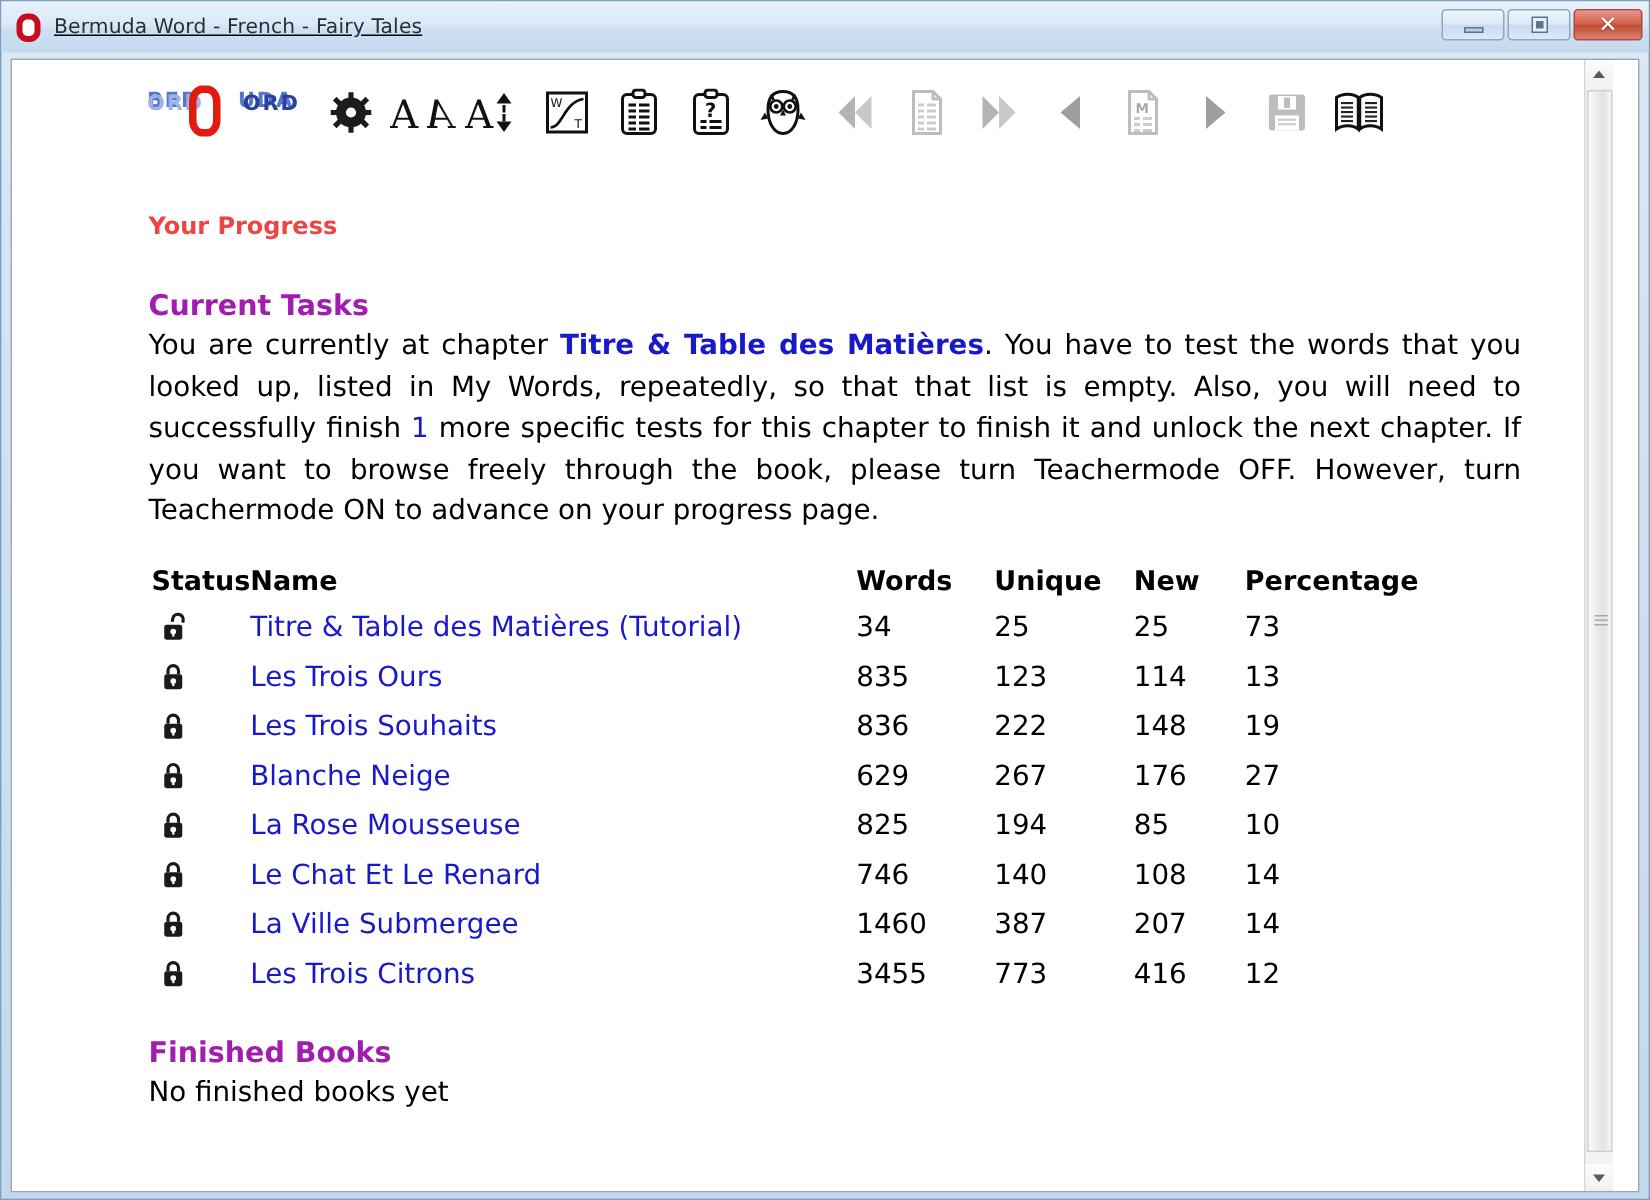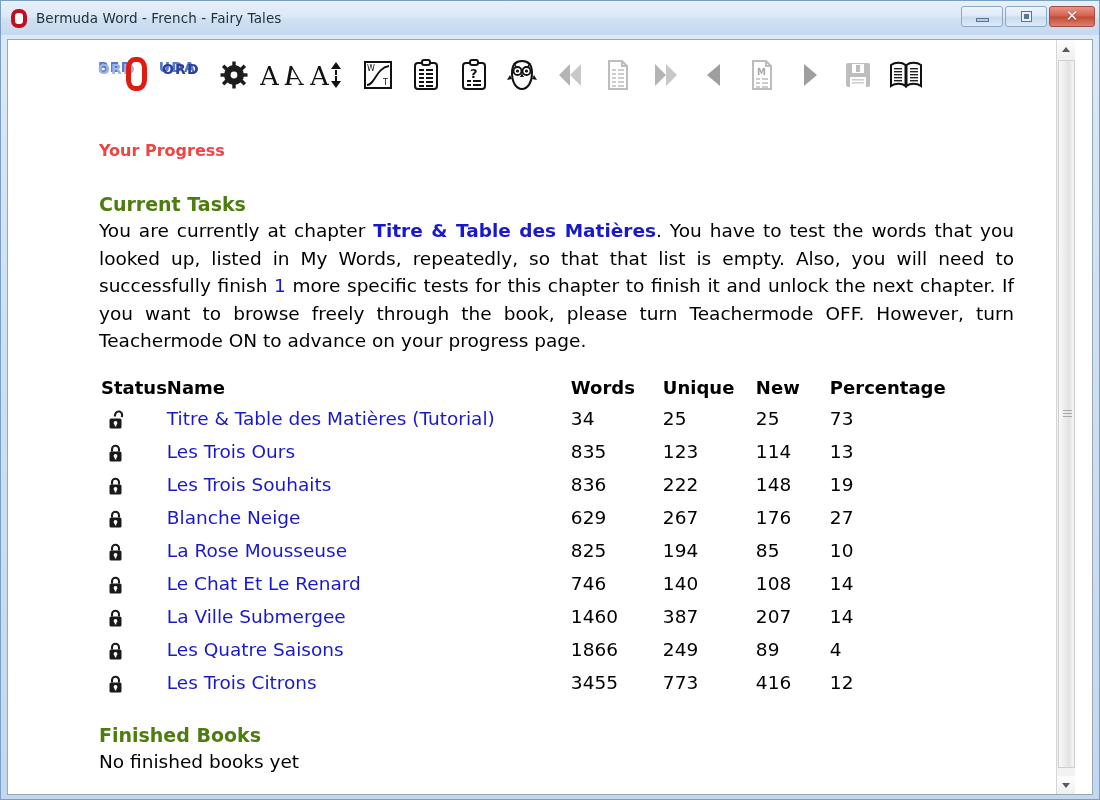--- a/index.html
+++ b/index.html
@@ -21,20 +21,21 @@
     padding: 0;
   }
   .titlebar {
     position: absolute;
     left: 0; top: 0;
     width: 1098px; height: 34px;
     background: linear-gradient(to bottom, #e8f1fa 0%, #dbe8f6 45%, #cfe0f2 55%, #c5d9ef 100%);
     display: flex;
     align-items: center;
     padding-left: 9px;
+    text-decoration: underline;
   }
   .app-logo {
     width: 19px; height: 19px;
     position: relative;
     flex: 0 0 auto;
     margin-right: 7px;
   }
   .app-logo .ring {
     position: absolute;
     left: 1px; top: 0px;
@@ -146,21 +147,21 @@
     font-size: 16px;
     font-weight: bold;
     color: #ef4444;
     font-family: "DejaVu Sans", sans-serif;
     line-height: 26px;
   }
   h2.section {
     margin: 0;
     font-size: 19px;
     font-weight: bold;
-    color: #4d7c0f;
+    color: #a21caf;
     font-family: "DejaVu Sans", sans-serif;
     line-height: 26px;
   }
   .spacer-lg { height: 27px; }
   .spacer-md { height: 22px; }
 
   p.para {
     margin: 0;
     font-size: 18.5px;
     color: #000000;
@@ -608,33 +609,20 @@
                 <td class="col-new">207</td>
                 <td class="col-pct">14</td>
               </tr>
               <tr>
                 <td class="status col-status"><span class="lock"><svg width="17" height="20" viewBox="0 0 17 20">
                       <path d="M5 8.5 V6.2 a3.5 3.5 0 0 1 7 0 V8.5" fill="none" stroke="#1a1a1a" stroke-width="2.1"></path>
                       <rect x="2.5" y="8.5" width="12" height="10" rx="1.6" fill="#1a1a1a"></rect>
                       <circle cx="8.5" cy="13" r="1.9" fill="#ffffff"></circle>
                       <rect x="7.8" y="13" width="1.5" height="3.4" fill="#ffffff"></rect>
                     </svg></span></td>
-                <td class="name col-name"><a href="#">Les Quatre Saisons</a></td>
-                <td class="col-words">1866</td>
-                <td class="col-unique">249</td>
-                <td class="col-new">89</td>
-                <td class="col-pct">4</td>
-              </tr>
-              <tr>
-                <td class="status col-status"><span class="lock"><svg width="17" height="20" viewBox="0 0 17 20">
-                      <path d="M5 8.5 V6.2 a3.5 3.5 0 0 1 7 0 V8.5" fill="none" stroke="#1a1a1a" stroke-width="2.1"></path>
-                      <rect x="2.5" y="8.5" width="12" height="10" rx="1.6" fill="#1a1a1a"></rect>
-                      <circle cx="8.5" cy="13" r="1.9" fill="#ffffff"></circle>
-                      <rect x="7.8" y="13" width="1.5" height="3.4" fill="#ffffff"></rect>
-                    </svg></span></td>
                 <td class="name col-name"><a href="#">Les Trois Citrons</a></td>
                 <td class="col-words">3455</td>
                 <td class="col-unique">773</td>
                 <td class="col-new">416</td>
                 <td class="col-pct">12</td>
               </tr>
             </tbody>
         </table>
 
         <div class="spacer-md"></div>

